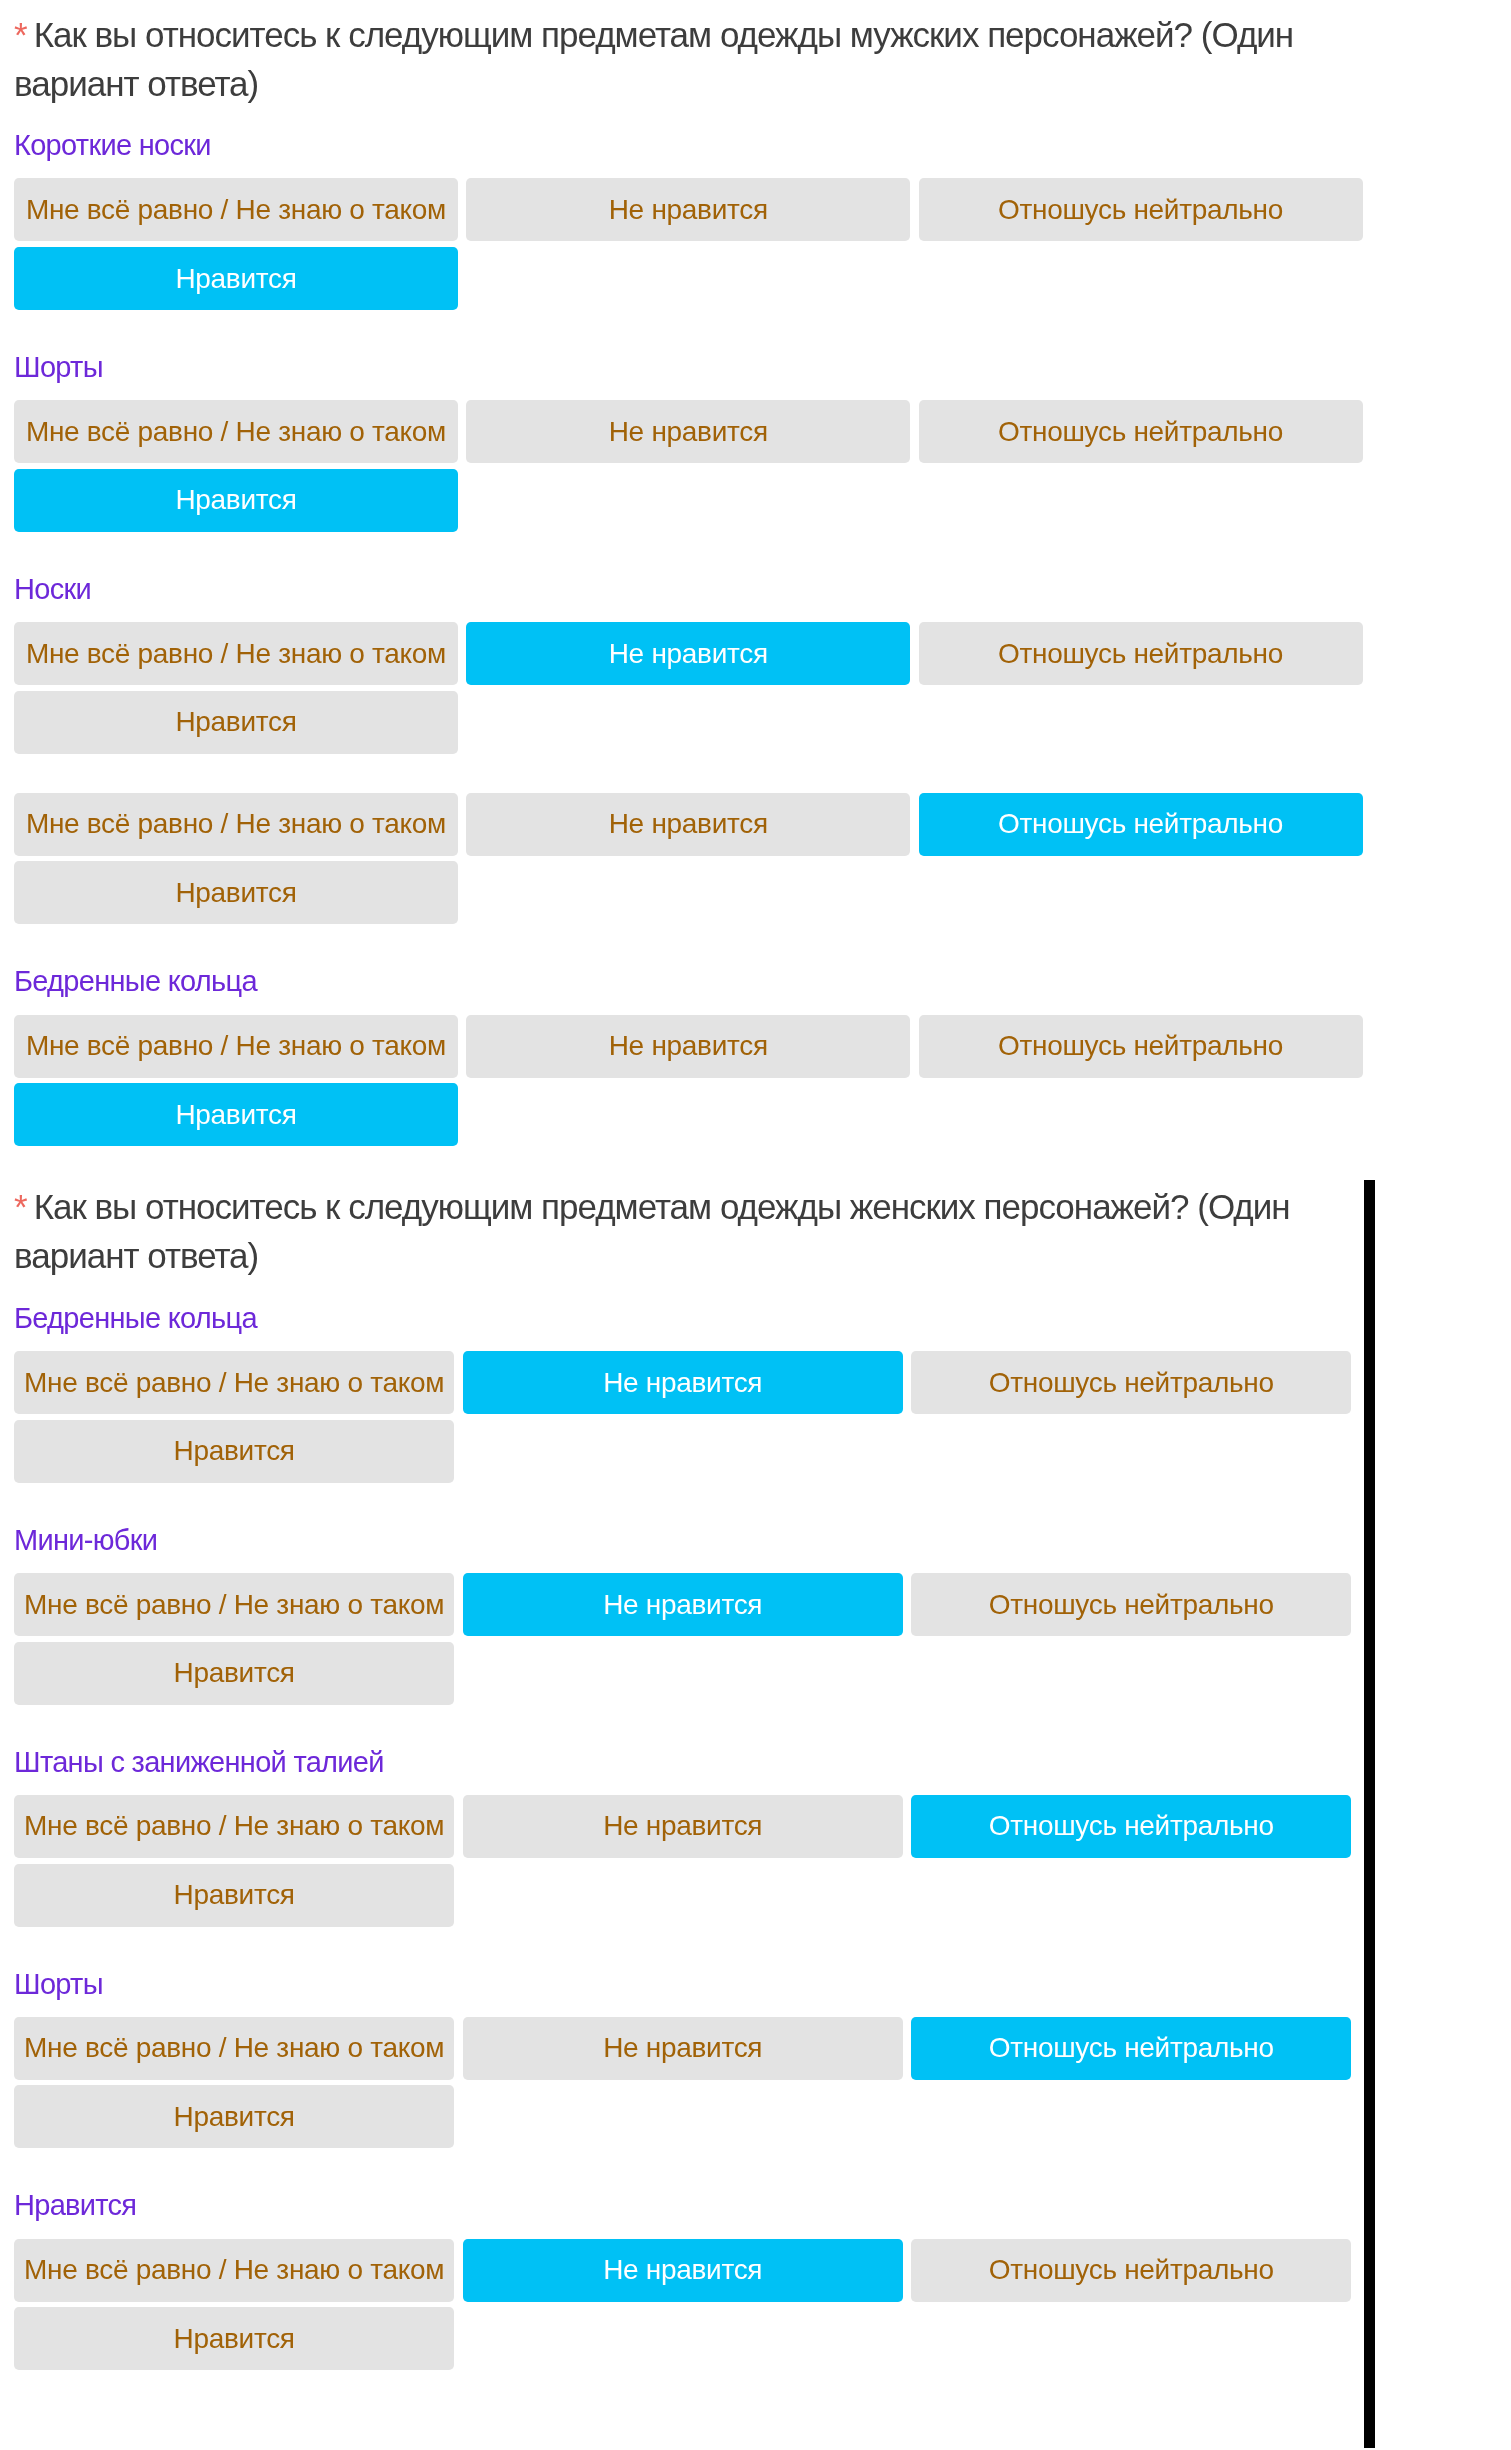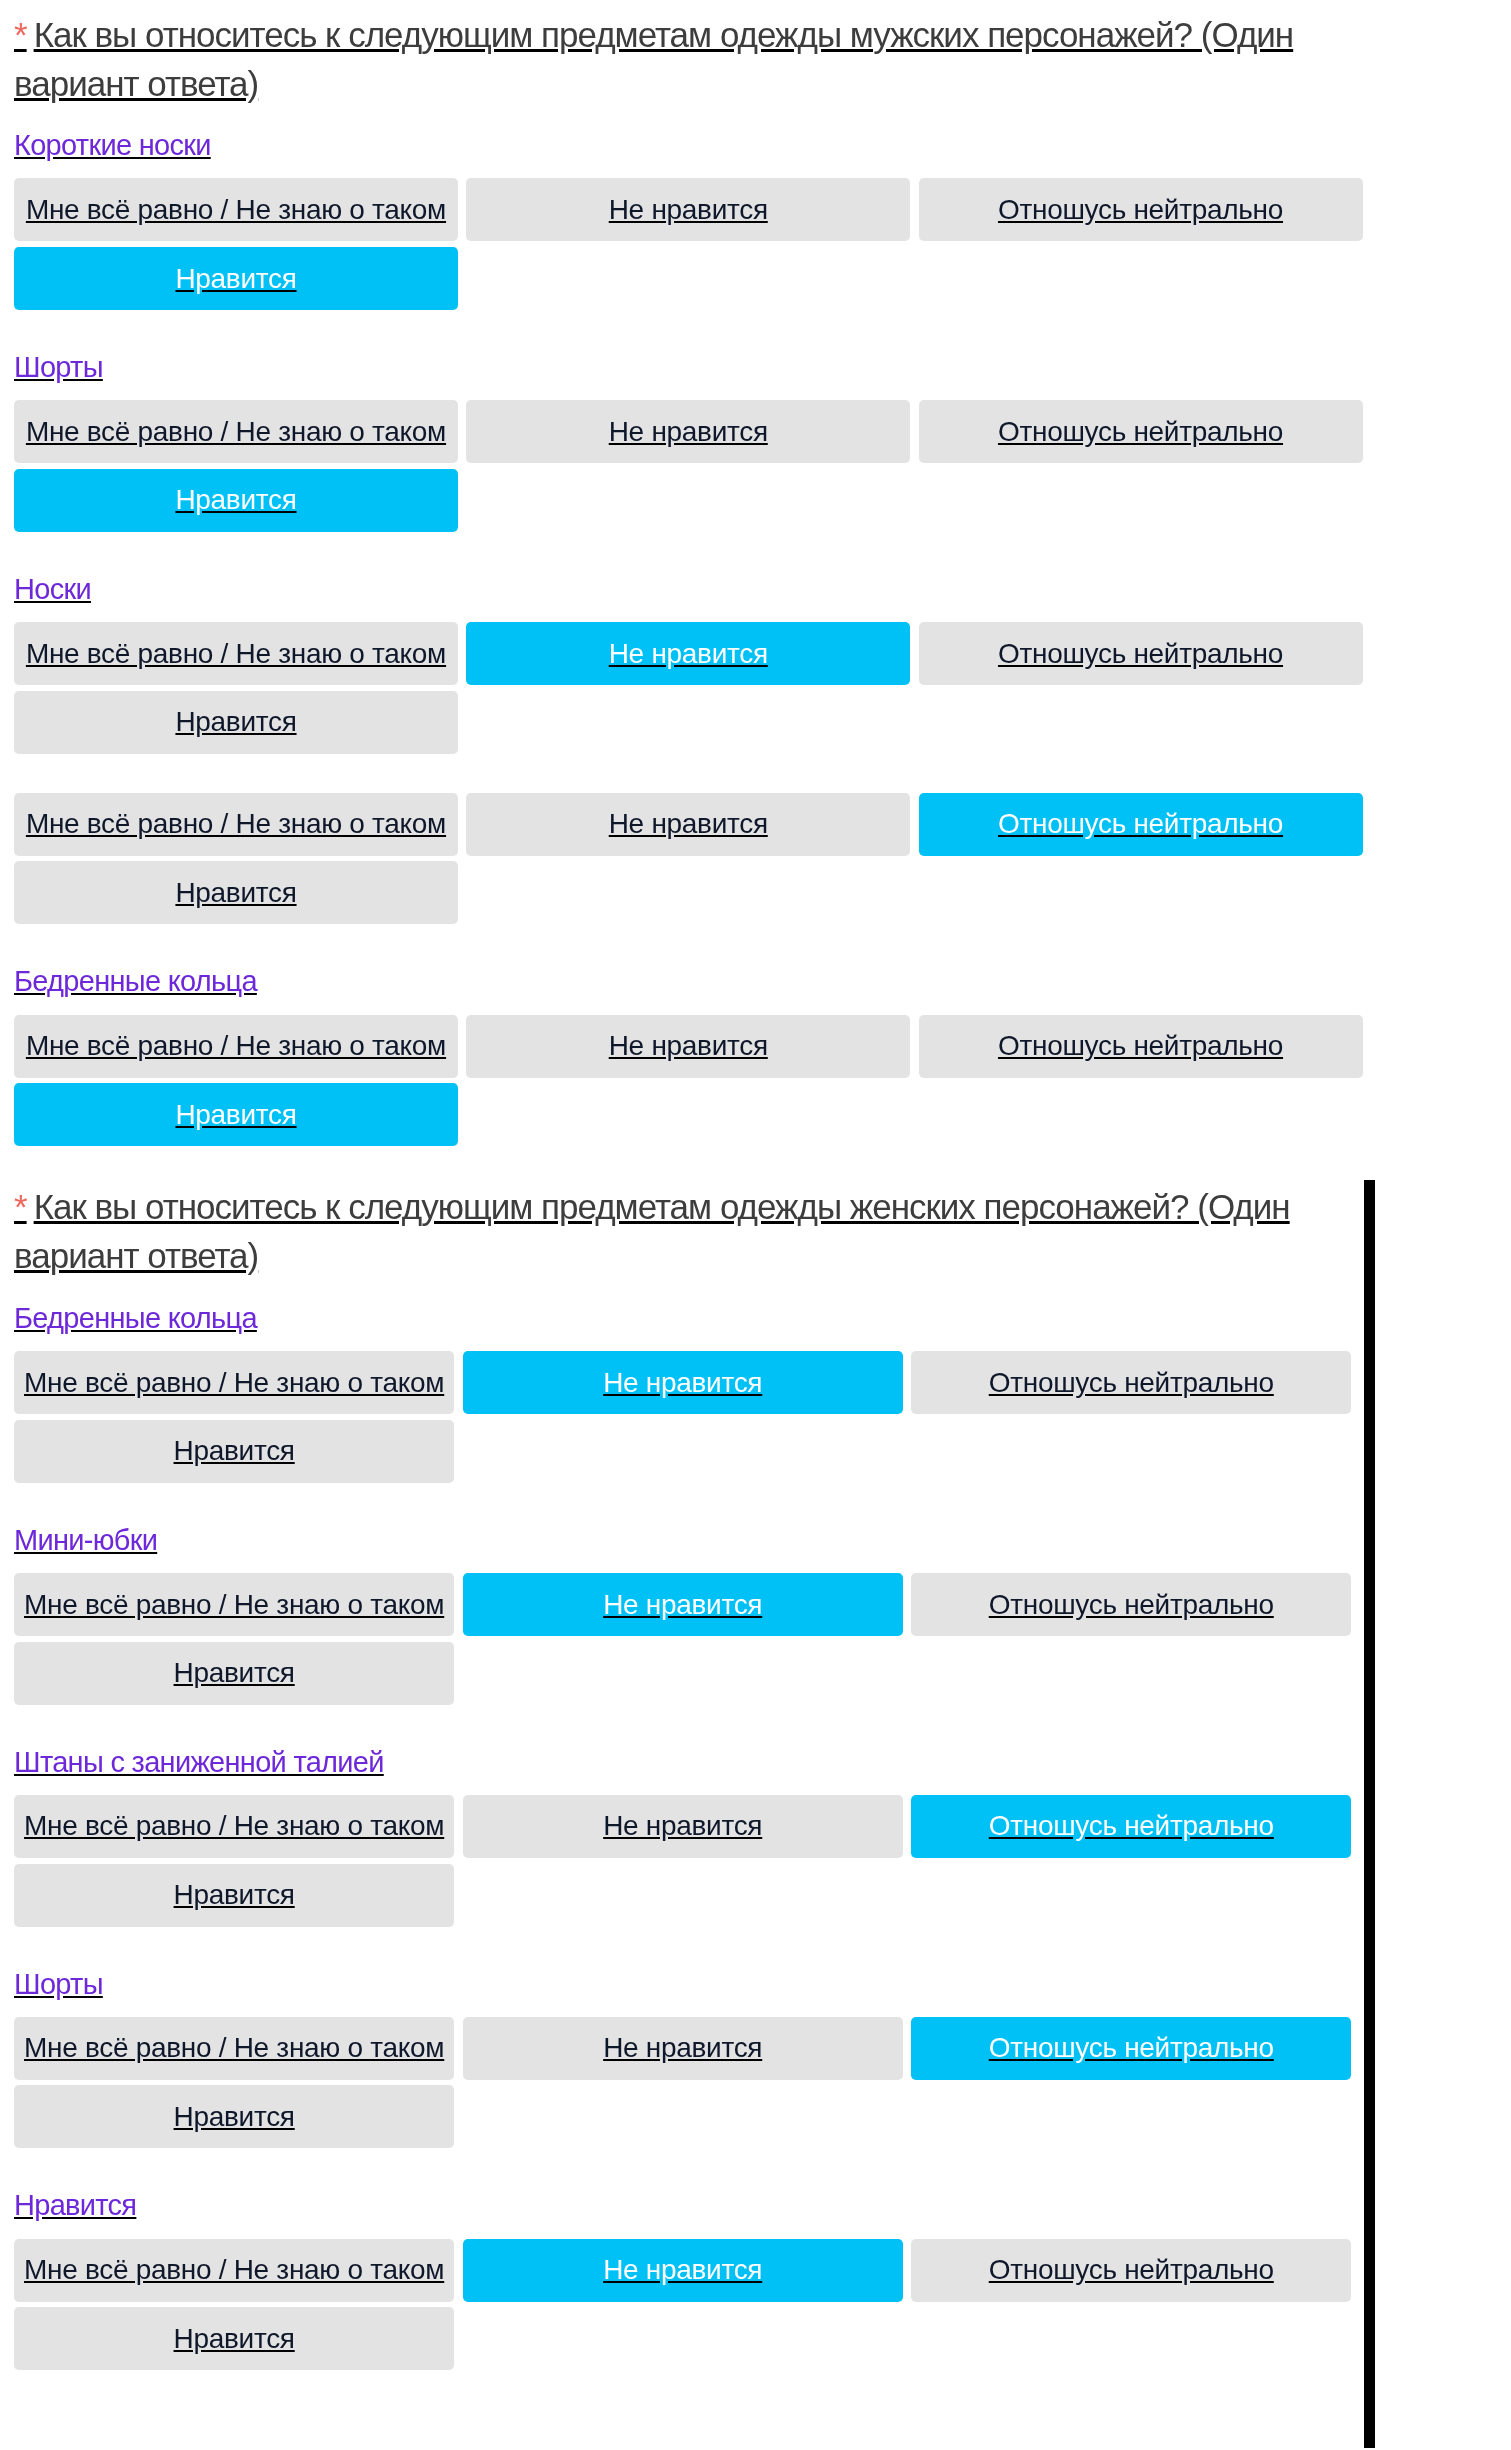--- a/index.html
+++ b/index.html
@@ -3,21 +3,20 @@
 <meta charset="utf-8">
 <style>
   html, body { margin: 0; padding: 0; background: #ffffff; }
   body { font-family: "Liberation Sans", sans-serif; }
   .page {
     position: relative;
     width: 1375px;
     height: 2450px;
     overflow: hidden;
     background: #ffffff;
-    text-decoration: underline;
   }
   .q-section { padding: 0 12.5px 0 14px; }
   .q-section.first { padding-top: 9.7px; }
   .q-section.second {
     position: relative;
     margin-top: 36px;
     padding-right: 23.6px;
     padding-bottom: 39px;
   }
   .q-title {
@@ -51,21 +50,21 @@
     display: flex;
     align-items: center;
     justify-content: center;
     font-family: inherit;
     font-size: 28px;
     letter-spacing: -0.3px;
     cursor: pointer;
     padding: 0 7px;
     box-sizing: border-box;
   }
-  .opt-btn.unselected { background: #e3e3e3; color: #0f172a; }
+  .opt-btn.unselected { background: #e3e3e3; color: #a16207; }
   .opt-btn.selected { background: #00c1f5; color: #ffffff; }
   .opt-btn.like-row { grid-column: 1; }
   .scrollbar-track {
     position: absolute;
     top: -2.8px;
     bottom: 0;
     right: 0;
     width: 11px;
     background: #000000;
   }

